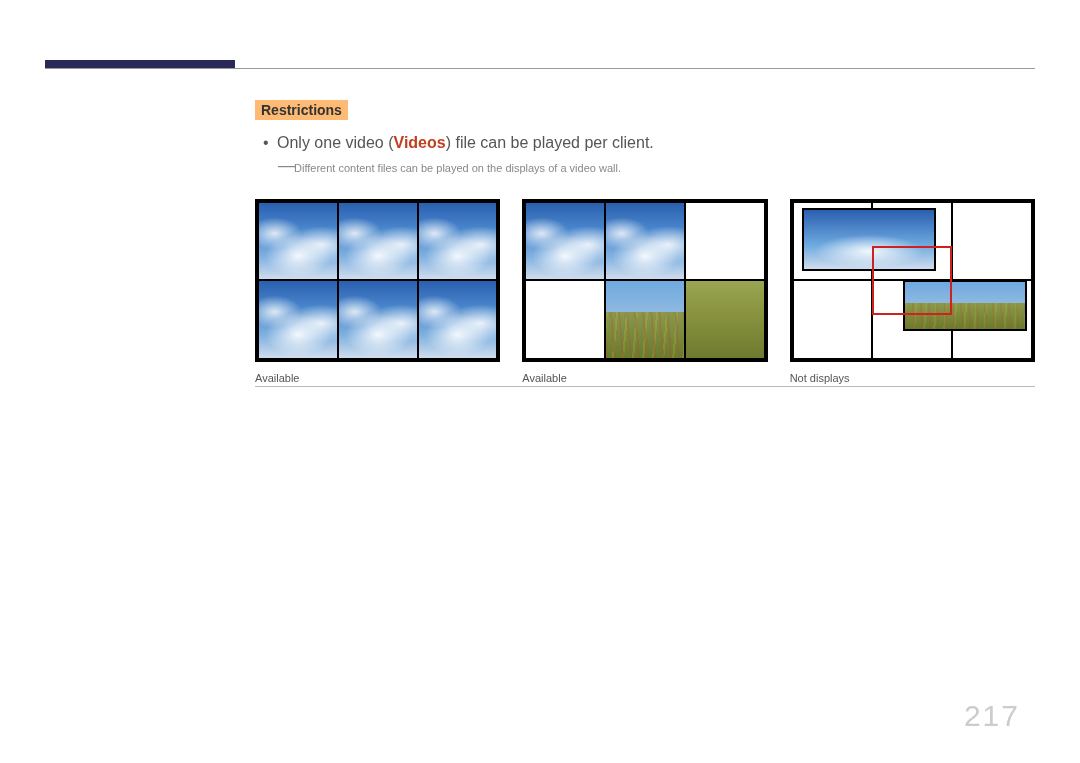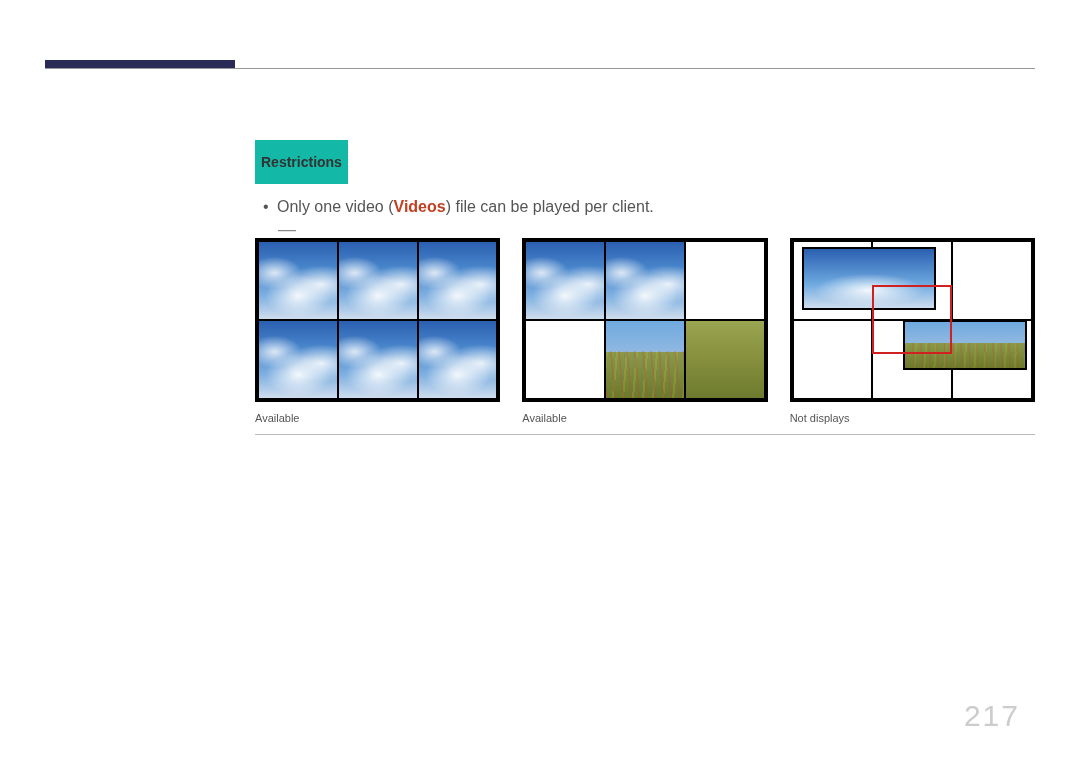--- a/index.html
+++ b/index.html
@@ -27,27 +27,26 @@
     border-top: 1px solid #999;
   }
   .content {
     position: absolute;
     top: 100px;
     left: 255px;
     right: 45px;
   }
   .section-title {
     display: inline-block;
-    background: #14b8a6;
+    background: #fdba74;
     color: #333;
     font-weight: bold;
     font-size: 14px;
-    padding: 14px 6px;
+    padding: 2px 6px;
     margin-bottom: 14px;
-    margin-top: 40px;
   }
   .bullet {
     font-size: 16px;
     color: #555;
     margin-left: 8px;
     margin-bottom: 8px;
     position: relative;
     padding-left: 14px;
   }
   .bullet::before {
@@ -168,21 +167,21 @@
     width: 33.33%; height: 44%;
     border: 2px solid #d02020;
     pointer-events: none;
   }
 
   .captions-row {
     display: flex;
     gap: 22px;
     margin-top: 10px;
     border-bottom: 1px solid #bbb;
-    padding-bottom: 10px;
+    padding-bottom: 2px;
   }
   .captions-row span {
     flex: 1 1 0;
     font-size: 11px;
     color: #555;
   }
 
   .page-num {
     position: absolute;
     bottom: 30px;
@@ -201,20 +200,21 @@
 
 <div class="content">
   <div class="section-title">Restrictions</div>
 
   <div class="bullet">
     <span>Only one video (</span><span class="em">Videos</span><span>) file can be played per client.</span>
   </div>
 
   <div class="note-block">
     <span class="dash">―</span>
+    <p>Different content files can be played on the displays of a video wall.</p>
   </div>
 
   <div class="figures-row">
 
     <div class="fig-col">
       <div class="wall">
         <div class="cell sky"></div>
         <div class="cell sky"></div>
         <div class="cell sky"></div>
         <div class="cell sky"></div>

